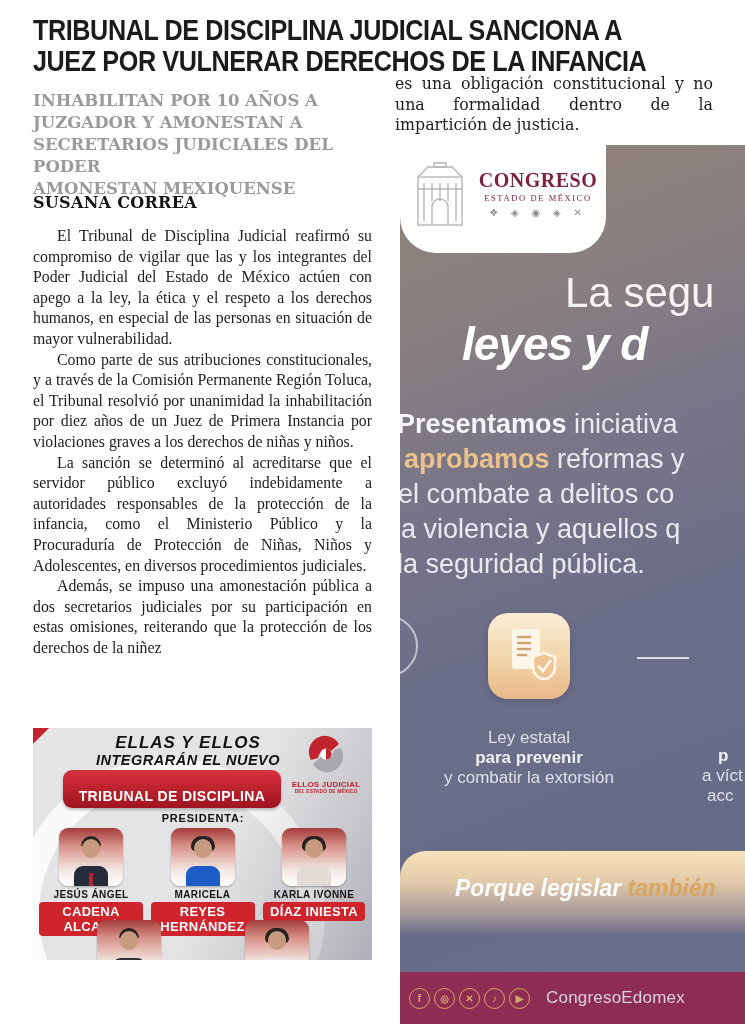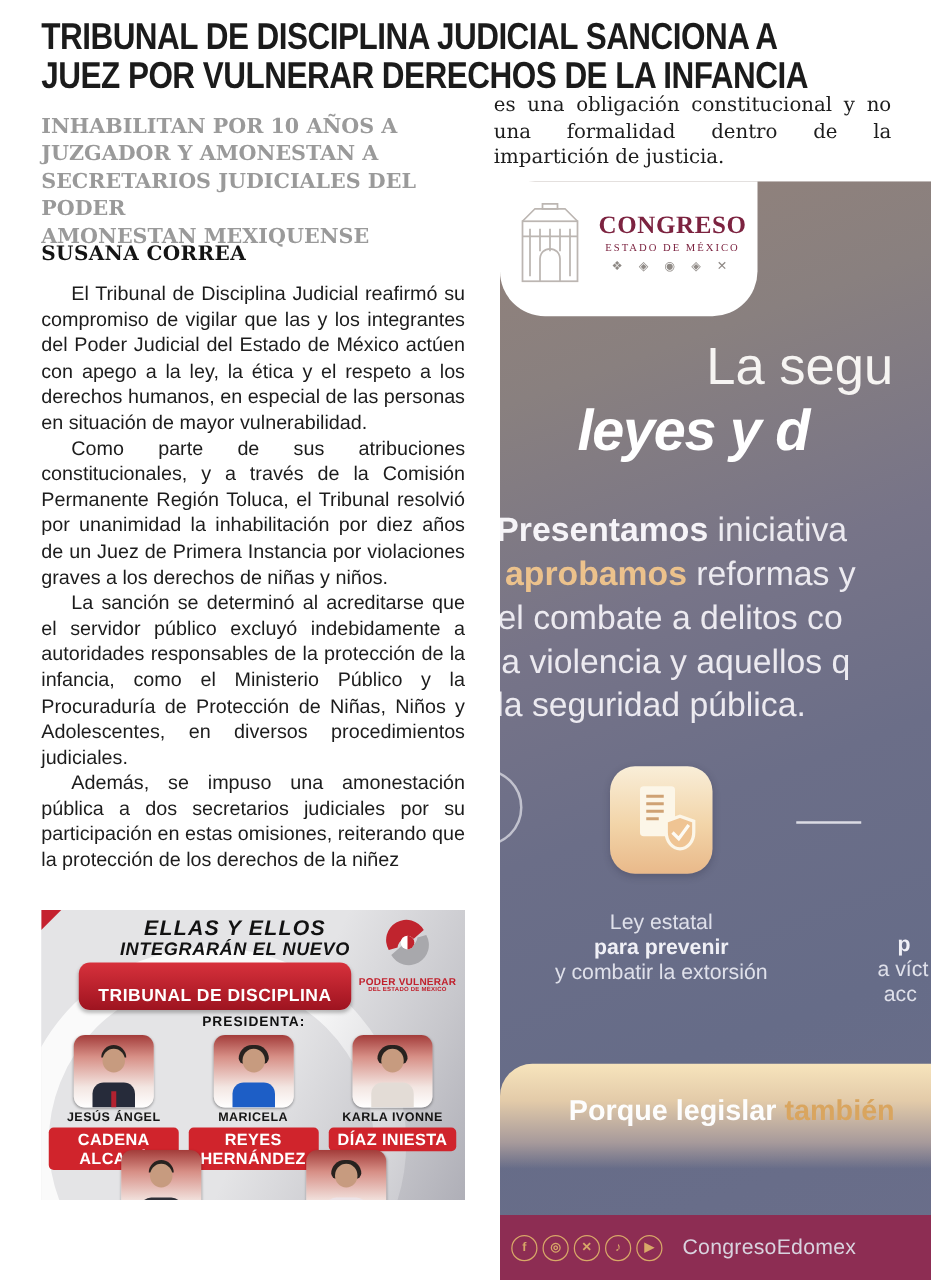--- a/index.html
+++ b/index.html
@@ -14,21 +14,21 @@
 
   
   .subhead{position:absolute;left:33px;top:90px;width:330px;color:#9a9a9a;
         font-family:"DejaVu Serif",serif;font-weight:bold;font-size:16.5px;line-height:22px;}
   .byline{position:absolute;left:33px;top:193px;color:#141414;
         font-family:"DejaVu Serif",serif;font-weight:bold;font-size:16px;letter-spacing:.3px;}
 
   
   .bodycol{position:absolute;left:33px;top:226px;width:339px;}
   .bodycol p{margin:0;text-indent:24px;text-align:justify;color:#1c1c1c;
-        font-family:Liberation Sans, sans-serif;font-size:15.8px;line-height:20.6px;}
+        font-family:Liberation Serif, serif;font-size:15.8px;line-height:20.6px;}
   .contcol{position:absolute;left:395px;top:74px;width:318px;text-align:justify;color:#1c1c1c;
         font-family:"DejaVu Serif",serif;font-size:15.8px;line-height:20.6px;}
 
   
   .flyer{position:absolute;left:33px;top:728px;width:339px;height:232px;background:#e4e4e6;overflow:hidden;}
   .flyer .ring{position:absolute;left:-20px;top:30px;width:260px;height:260px;border-radius:50%;
         border:26px solid rgba(255,255,255,.8);}
   .flyer .shade{position:absolute;inset:0;
         background:linear-gradient(115deg,rgba(0,0,0,0) 55%,rgba(130,130,142,.30) 82%,rgba(110,110,126,.45) 100%);}
   .flyer .corner{position:absolute;left:0;top:0;width:0;height:0;
@@ -89,21 +89,21 @@
   .arc{position:absolute;left:-44px;top:470px;width:58px;height:58px;border-radius:50%;
         border:2px solid rgba(238,238,245,.65);z-index:2;}
   .feat1{position:absolute;left:18px;top:583px;width:222px;text-align:center;z-index:2;
         color:#dfe0ea;font-size:17px;line-height:20px;}
   .feat1 .fb{font-weight:700;color:#f0f0f6;}
   .frag{position:absolute;z-index:2;color:#dfe0ea;font-size:17px;white-space:nowrap;}
   .frag.fb{font-weight:700;color:#f0f0f6;}
   .gold-banner{position:absolute;left:0;right:0;top:706px;height:84px;z-index:2;border-radius:26px 0 0 0;
         background:linear-gradient(180deg,#f7e4bc 0%,#e3cba9 35%,#a79a9b 75%,rgba(112,114,136,0) 100%);}
   .gold-banner .btext{position:absolute;left:55px;top:24px;white-space:nowrap;
-        font-weight:700;font-size:23px;color:#fdfdfd;}
+        font-style:italic;font-weight:700;font-size:23px;color:#fdfdfd;}
   .gold-banner .btext .gold2{color:#d9a55f;}
   .ad-footer{position:absolute;left:0;right:0;bottom:0;height:52px;background:#8d2d53;z-index:4;
         display:flex;align-items:center;padding-left:9px;box-sizing:border-box;}
   .soc{width:19px;height:19px;border-radius:50%;border:1.6px solid #d8a868;color:#d8a868;
         font-size:10px;line-height:19px;text-align:center;margin-right:4px;font-weight:700;flex:0 0 auto;}
   .handle{margin-left:12px;color:#d9d2de;font-size:17px;letter-spacing:.2px;}
 </style>
 </head>
 <body>
 
@@ -141,21 +141,21 @@
     <div class="redbanner">
       <div>TRIBUNAL DE DISCIPLINA</div>
     </div>
     <div class="pjlogo">
       <svg width="46" height="44" viewBox="0 0 46 44">
         <path d="M8 28 A16 16 0 0 1 36 12 L28 19 A9 9 0 0 0 15 26 Z" fill="#c0242e"></path>
         <path d="M38 16 A16 16 0 0 1 10 32 L18 25 A9 9 0 0 0 31 18 Z" fill="#a8a8ac"></path>
         <circle cx="23" cy="22" r="5.5" fill="#fff"></circle>
         <path d="M23 16.5 A5.5 5.5 0 0 1 23 27.5 Z" fill="#c0242e"></path>
       </svg>
-      <div class="pjtext1">PODER VULNERAR</div>
+      <div class="pjtext1">ELLOS JUDICIAL</div>
       <div class="pjtext2">DEL ESTADO DE MÉXICO</div>
     </div>
     <div class="presidenta">PRESIDENTA:</div>
 
     <div class="mrow1">
       <div class="member m0">
         <div class="mphoto">
             <div class="hair"></div>
             <div class="head"></div>
             <div class="torso"></div>

